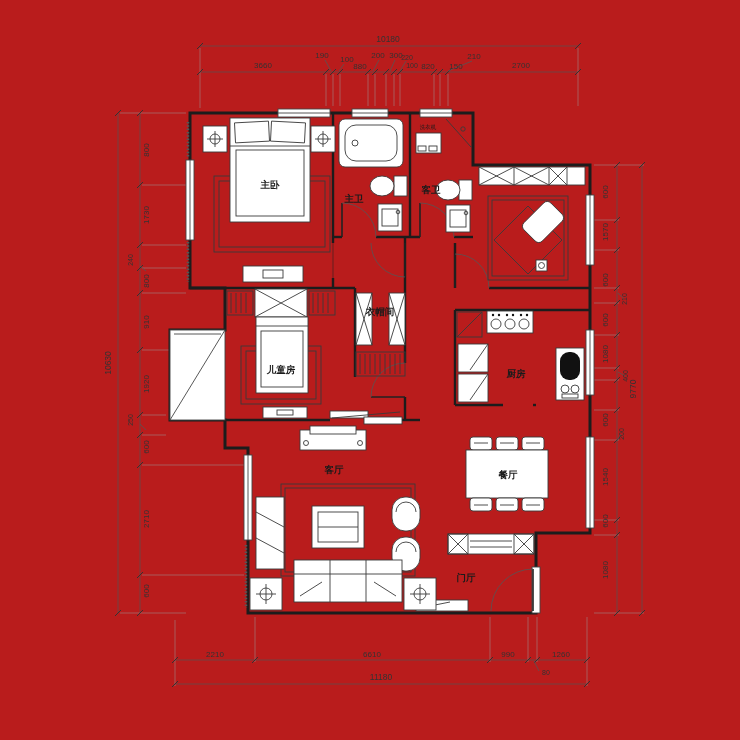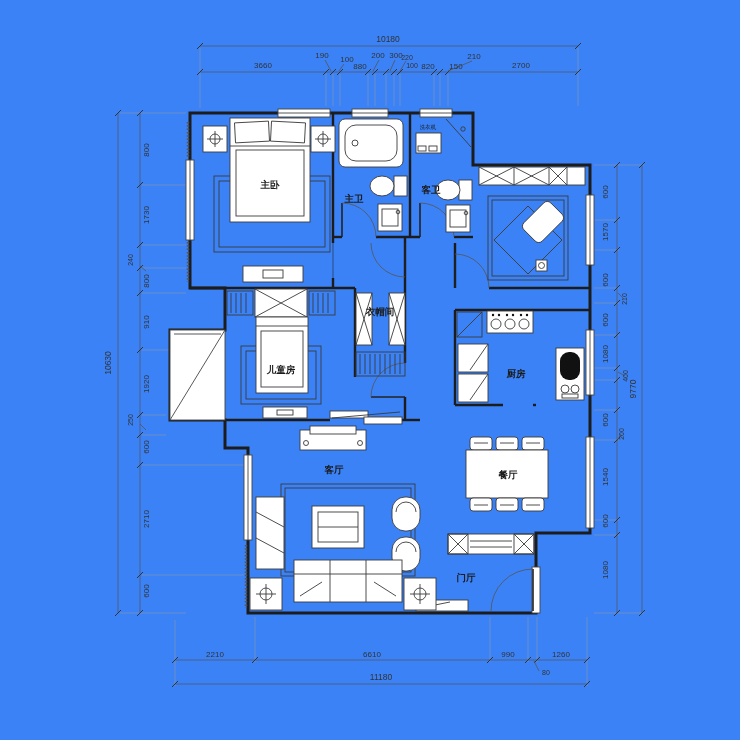--- a/index.html
+++ b/index.html
@@ -1,16 +1,16 @@
 <!DOCTYPE html>
 <html><head>
 <meta charset="utf-8">
 <style>
   html,body{margin:0;padding:0;background:#ffffff;}
-  .stage{position:relative;width:740px;height:740px;background:#3b82f6;overflow:hidden;
+  .stage{position:relative;width:740px;height:740px;background:#b91c1c;overflow:hidden;
          font-family:"Liberation Sans", sans-serif;}
   svg{position:absolute;left:0;top:0;}
   svg text{font-family:"Liberation Sans", sans-serif;fill:#333;}
   .dim{font-size:8px;}
   .dims{font-size:7px;}
   .dimt{font-size:8.5px;}
   .room{font-size:9.5px;fill:#1b1b1b;font-weight:bold;}
   .roomsm{font-size:5.5px;fill:#1b1b1b;}
   .wall{stroke:#1c1c1c;stroke-width:3;fill:none;stroke-linejoin:miter;}
   .iwall{stroke:#1c1c1c;stroke-width:2.4;fill:none;}

